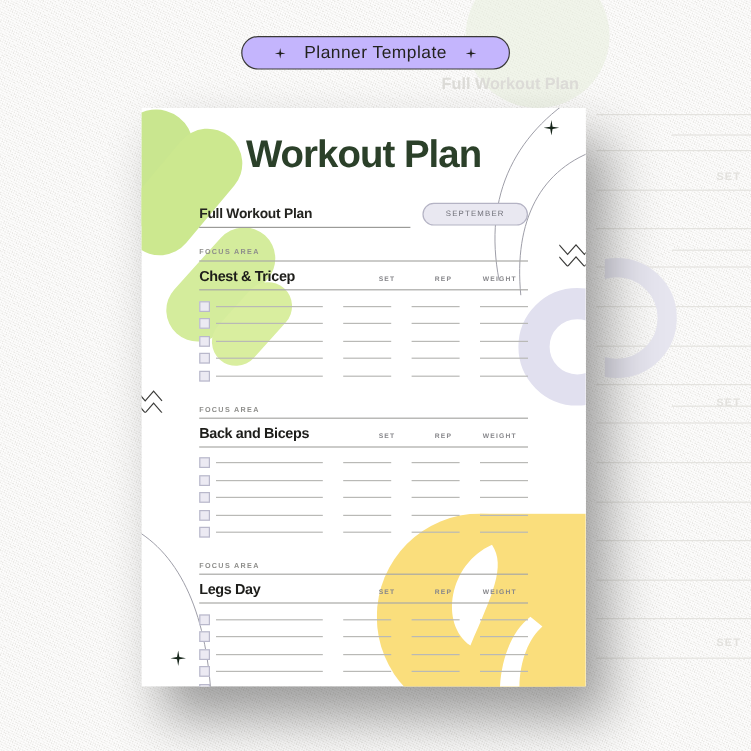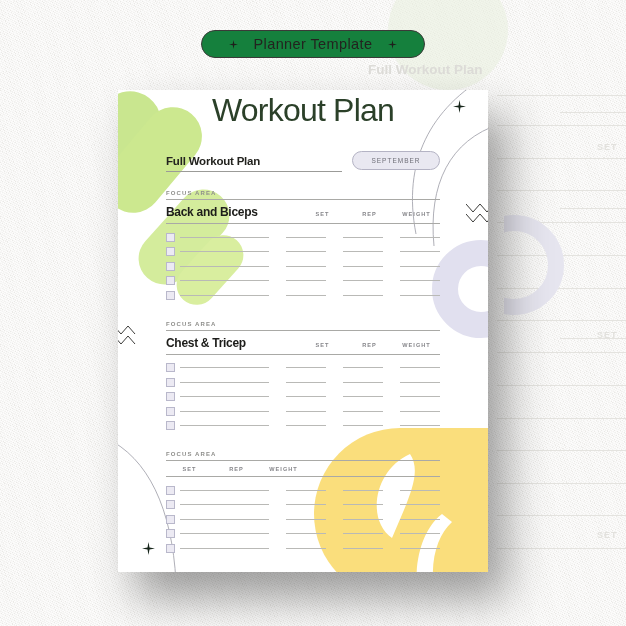--- a/index.html
+++ b/index.html
@@ -77,21 +77,21 @@
 
   
   .badge {
     position: absolute;
     left: 201px;
     top: 30px;
     width: 224px;
     height: 28px;
     border: 1.3px solid #3a3a38;
     border-radius: 20px;
-    background: #15803d;
+    background: #c4b5fd;
     display: flex;
     align-items: center;
     justify-content: center;
     gap: 16px;
     z-index: 40;
   }
   .badge-text {
     font-size: 14.5px;
     font-weight: 400;
     letter-spacing: .4px;
@@ -175,23 +175,23 @@
 
   
   .content {
     position: absolute;
     inset: 0;
     padding: 0 48px 0 48px;
     z-index: 20;
   }
 
   .title {
-    margin-top: 2px;
+    margin-top: 20px;
     font-size: 32px;
-    font-weight: 400;
+    font-weight: 700;
     letter-spacing: -.8px;
     color: #2b4029;
     text-align: center;
   }
 
   .subrow {
     margin-top: 22px;
     display: flex;
     align-items: flex-end;
     justify-content: space-between;
@@ -395,20 +395,84 @@
         </div>
         <div class="month-pill">
           <span>SEPTEMBER</span>
         </div>
       </div>
 
       <div class="section">
         <div class="focus-label">FOCUS AREA</div>
         <div class="focus-top-rule"></div>
         <div class="sec-head">
+          <div class="sec-name">Chest &amp; Tricep</div>
+          <div class="col-h c-set">SET</div>
+          <div class="col-h c-rep">REP</div>
+          <div class="col-h c-weight">WEIGHT</div>
+        </div>
+        <div class="sec-bottom-rule"></div>
+        <div class="rows">
+          <div class="row">
+              <div class="chk"></div>
+              <div class="line line-name"></div>
+              <div class="gapcell"></div>
+              <div class="line line-col"></div>
+              <div class="gapcell"></div>
+              <div class="line line-col"></div>
+              <div class="gapcell"></div>
+              <div class="line line-col"></div>
+            </div>
+          <div class="row">
+              <div class="chk"></div>
+              <div class="line line-name"></div>
+              <div class="gapcell"></div>
+              <div class="line line-col"></div>
+              <div class="gapcell"></div>
+              <div class="line line-col"></div>
+              <div class="gapcell"></div>
+              <div class="line line-col"></div>
+            </div>
+          <div class="row">
+              <div class="chk"></div>
+              <div class="line line-name"></div>
+              <div class="gapcell"></div>
+              <div class="line line-col"></div>
+              <div class="gapcell"></div>
+              <div class="line line-col"></div>
+              <div class="gapcell"></div>
+              <div class="line line-col"></div>
+            </div>
+          <div class="row">
+              <div class="chk"></div>
+              <div class="line line-name"></div>
+              <div class="gapcell"></div>
+              <div class="line line-col"></div>
+              <div class="gapcell"></div>
+              <div class="line line-col"></div>
+              <div class="gapcell"></div>
+              <div class="line line-col"></div>
+            </div>
+          <div class="row">
+              <div class="chk"></div>
+              <div class="line line-name"></div>
+              <div class="gapcell"></div>
+              <div class="line line-col"></div>
+              <div class="gapcell"></div>
+              <div class="line line-col"></div>
+              <div class="gapcell"></div>
+              <div class="line line-col"></div>
+            </div>
+        </div>
+      </div>
+
+      <div class="section">
+        <div class="focus-label">FOCUS AREA</div>
+        <div class="focus-top-rule"></div>
+        <div class="sec-head">
           <div class="sec-name">Back and Biceps</div>
           <div class="col-h c-set">SET</div>
           <div class="col-h c-rep">REP</div>
           <div class="col-h c-weight">WEIGHT</div>
         </div>
         <div class="sec-bottom-rule"></div>
         <div class="rows">
           <div class="row">
               <div class="chk"></div>
               <div class="line line-name"></div>
@@ -459,21 +523,21 @@
               <div class="gapcell"></div>
               <div class="line line-col"></div>
             </div>
         </div>
       </div>
 
       <div class="section">
         <div class="focus-label">FOCUS AREA</div>
         <div class="focus-top-rule"></div>
         <div class="sec-head">
-          <div class="sec-name">Chest &amp; Tricep</div>
+          <div class="sec-name">Legs Day</div>
           <div class="col-h c-set">SET</div>
           <div class="col-h c-rep">REP</div>
           <div class="col-h c-weight">WEIGHT</div>
         </div>
         <div class="sec-bottom-rule"></div>
         <div class="rows">
           <div class="row">
               <div class="chk"></div>
               <div class="line line-name"></div>
               <div class="gapcell"></div>
@@ -519,79 +583,16 @@
               <div class="gapcell"></div>
               <div class="line line-col"></div>
               <div class="gapcell"></div>
               <div class="line line-col"></div>
               <div class="gapcell"></div>
               <div class="line line-col"></div>
             </div>
         </div>
       </div>
 
-      <div class="section">
-        <div class="focus-label">FOCUS AREA</div>
-        <div class="focus-top-rule"></div>
-        <div class="sec-head">
-          <div class="col-h c-set">SET</div>
-          <div class="col-h c-rep">REP</div>
-          <div class="col-h c-weight">WEIGHT</div>
-        </div>
-        <div class="sec-bottom-rule"></div>
-        <div class="rows">
-          <div class="row">
-              <div class="chk"></div>
-              <div class="line line-name"></div>
-              <div class="gapcell"></div>
-              <div class="line line-col"></div>
-              <div class="gapcell"></div>
-              <div class="line line-col"></div>
-              <div class="gapcell"></div>
-              <div class="line line-col"></div>
-            </div>
-          <div class="row">
-              <div class="chk"></div>
-              <div class="line line-name"></div>
-              <div class="gapcell"></div>
-              <div class="line line-col"></div>
-              <div class="gapcell"></div>
-              <div class="line line-col"></div>
-              <div class="gapcell"></div>
-              <div class="line line-col"></div>
-            </div>
-          <div class="row">
-              <div class="chk"></div>
-              <div class="line line-name"></div>
-              <div class="gapcell"></div>
-              <div class="line line-col"></div>
-              <div class="gapcell"></div>
-              <div class="line line-col"></div>
-              <div class="gapcell"></div>
-              <div class="line line-col"></div>
-            </div>
-          <div class="row">
-              <div class="chk"></div>
-              <div class="line line-name"></div>
-              <div class="gapcell"></div>
-              <div class="line line-col"></div>
-              <div class="gapcell"></div>
-              <div class="line line-col"></div>
-              <div class="gapcell"></div>
-              <div class="line line-col"></div>
-            </div>
-          <div class="row">
-              <div class="chk"></div>
-              <div class="line line-name"></div>
-              <div class="gapcell"></div>
-              <div class="line line-col"></div>
-              <div class="gapcell"></div>
-              <div class="line line-col"></div>
-              <div class="gapcell"></div>
-              <div class="line line-col"></div>
-            </div>
-        </div>
-      </div>
-
     </div>
   </div>
 
 </div>
 
 </body></html>

